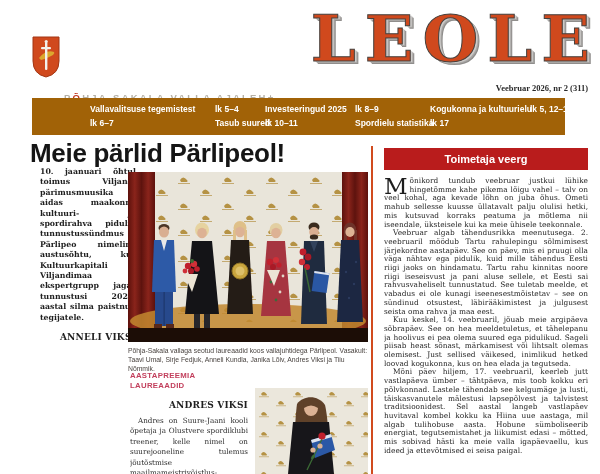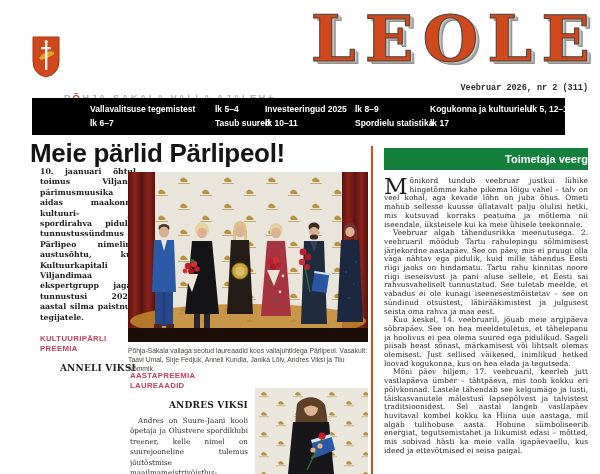--- a/index.html
+++ b/index.html
@@ -9,25 +9,25 @@
 
   
   .crest{left:32px;top:36px;width:28px;height:42px;}
   .tagline{left:64px;top:60px;font-family:"Liberation Sans",sans-serif;
            font-weight:bold;font-size:9.5px;letter-spacing:2.2px;color:#b5b0a6;margin-top:32px;}
   .tagline .o-sym{color:#c23a23;}
   .paper-title{right:10px;top:2px;font-family:"DejaVu Serif",serif;font-weight:bold;
            font-size:64px;line-height:74px;color:#d0491d;letter-spacing:9px;margin-right:-9px;
            -webkit-text-stroke:1px #45413e;
            text-shadow:2px 1px 0 #cdcbc9,3px 2px 0 #a9a7a5,4px 3px 0 #908e8c;text-align:right;}
-  .issue{right:12px;top:83px;font-family:Liberation Mono, monospace;
+  .issue{right:12px;top:83px;font-family:Liberation Serif, serif;
            font-weight:bold;font-size:8.5px;color:#2b2b2b;}
 
   
-  .toc{left:32px;top:98px;width:533px;height:37px;background:#000000;}
+  .toc{left:32px;top:98px;width:533px;height:37px;background:#a16207;}
   .toc-grid{display:grid;grid-template-columns:125px 50px 90px 75px 100px 35px;
             padding:6px 0 0 58px;row-gap:3px;}
   .toc-grid span{font-family:"Liberation Sans",sans-serif;font-weight:bold;
             font-size:8.5px;color:#ffffff;white-space:nowrap;line-height:11px;}
 
   
   .headline{left:30px;top:138px;font-family:"Liberation Sans",sans-serif;
             font-weight:bold;font-size:26px;color:#151515;letter-spacing:-0.3px;}
 
   
@@ -45,23 +45,23 @@
   .midcol .sec-head{margin-top:0;}
 
   
   .photo1{left:128px;top:172px;width:240px;height:170px;}
   .caption{left:128px;top:346px;width:244px;font-family:"Liberation Sans",sans-serif;
         font-size:6.8px;line-height:9px;color:#4a4440;}
   .photo2{left:255px;top:388px;width:113px;height:86px;}
 
   
   .divider{left:371px;top:146px;width:2px;height:328px;background:#d14b1e;}
-  .ed-head{left:384px;top:148px;width:204px;height:22px;background:#15803d;
+  .ed-head{left:384px;top:148px;width:204px;height:22px;background:#b91c1c;
         color:#ffffff;font-family:"Liberation Sans",sans-serif;font-weight:bold;
-        font-size:11px;text-align:right;line-height:22px;}
+        font-size:11px;text-align:center;line-height:22px;}
   .edcol{left:384px;top:177px;width:204px;bottom:0;overflow:hidden;}
   .edcol p{font-size:7.4px;line-height:8.7px;text-align:justify;color:#242424;margin:0;}
   .edcol p + p{text-indent:9px;}
   .dc{float:left;font-size:23px;line-height:16px;padding:1px 2px 0 0;color:#1d1d1d;}
 </style>
 </head>
 <body>
 
 <svg class="abs crest" viewBox="0 0 28 42">
   <path d="M1,1 h26 v24 q0,13 -13,16 q-13,-3 -13,-16 z" fill="#d0491d" stroke="#a23614" stroke-width="1"></path>
@@ -91,21 +91,20 @@
     <span>lk 10–11</span>
     <span>Spordielu statistika</span>
     <span>lk 17</span>
   </div>
 </div>
 
 <div class="abs headline">Meie pärlid Pärlipeol!</div>
 
 <div class="abs leftcol">
   <p class="lead">10. jaanuari õhtul toimus Viljandi pärimusmuusika aidas maakonna kultuuri- ja spordirahva pidulik tunnustussündmus – Pärlipeo nimeline austusõhtu, kus Kultuurkapitali Viljandimaa ekspertgrupp jagas tunnustusi 2025. aastal silma paistnud tegijatele.</p>
-  <p class="sec-head">KULTUURIPÄRLI PREEMIA</p>
   <p class="l-name">ANNELI VIKSI</p>
 
 </div>
 
 <svg class="abs photo1" viewBox="0 0 240 170" preserveAspectRatio="none">
   <defs>
     <pattern id="bp" width="44" height="26" patternUnits="userSpaceOnUse">
       <path d="M8,8 q3,-5 7,0 q2,2 -2,2 h-4 z" fill="#b59244"></path>
       <rect x="6" y="11" width="12" height="1" fill="#b59244" opacity=".7"></rect>
       <path d="M30,20 q3,-5 7,0 q2,2 -2,2 h-4 z" fill="#b59244"></path>

